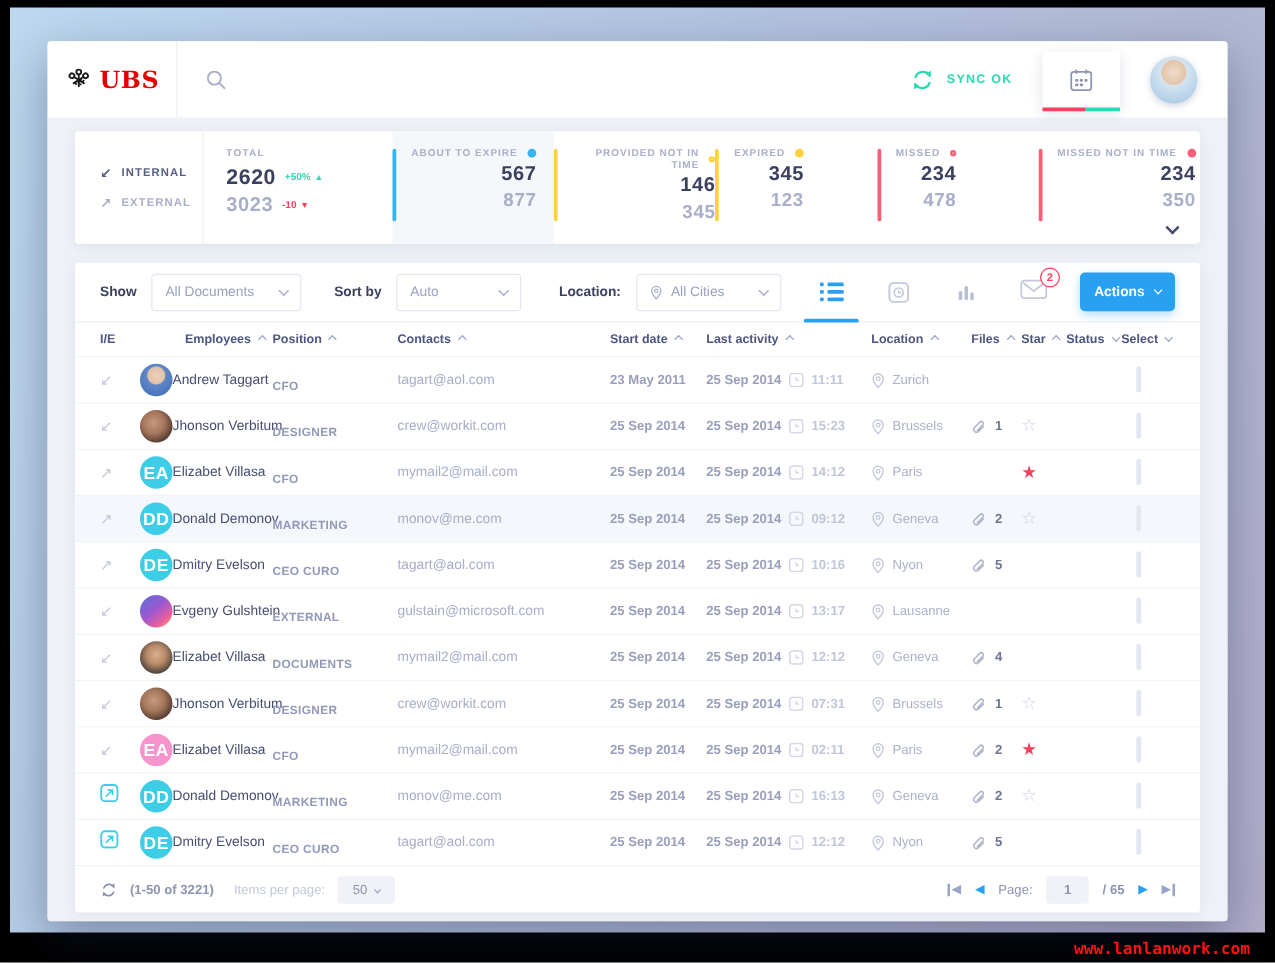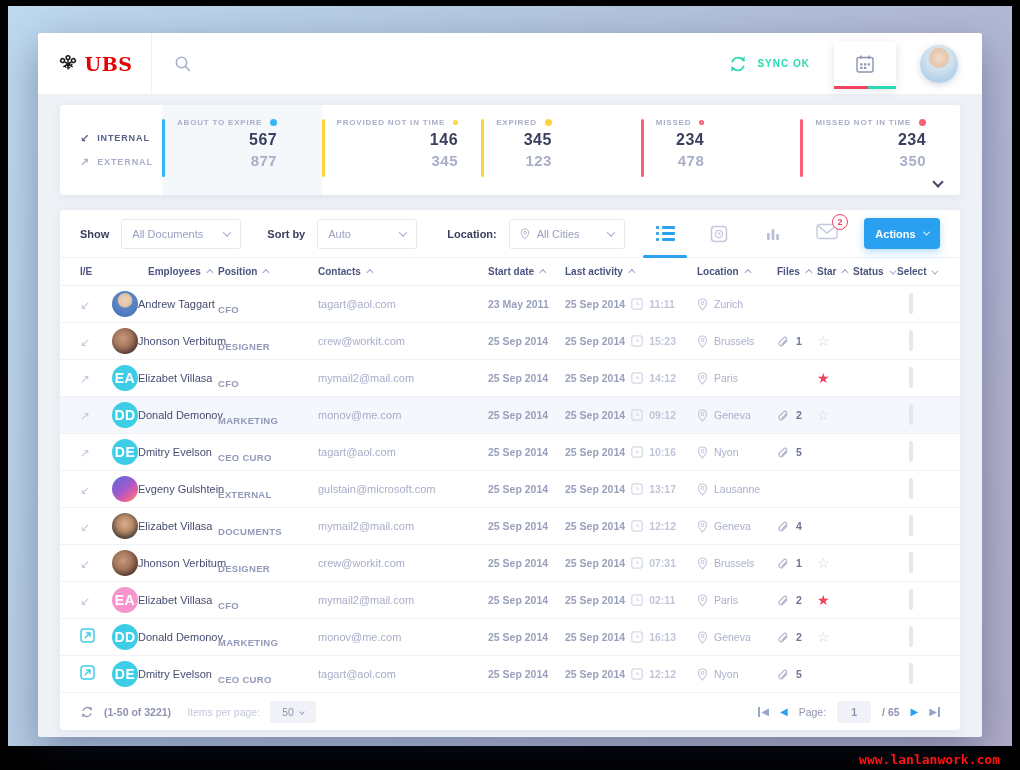--- a/index.html
+++ b/index.html
@@ -8,21 +8,21 @@
 
   .scene { position:absolute; left:8px; top:6px; right:8px; bottom:24px;
     background:linear-gradient(115deg,#bdd9ef 0%,#b3c4df 45%,#b1adca 100%); }
 
   .app { position:absolute; left:30px; top:27px; width:944px; height:704px;
     background:#fff; border-radius:3px; overflow:hidden;
     box-shadow:0 14px 40px rgba(25,35,70,.38); }
 
   
   .app-header { height:62px; display:flex; align-items:stretch; border-bottom:1px solid #eef0f5; background:#fff; }
-  .logo-box { width:114px; border-right:1px solid #eef0f5; display:flex; align-items:center; justify-content:center; gap:6px; }
+  .logo-box { width:104px; border-right:1px solid #eef0f5; display:flex; align-items:center; justify-content:center; gap:6px; }
   .logo-text { font-family:"DejaVu Serif","Liberation Serif",serif; font-weight:700; font-size:19px; color:#e60000; letter-spacing:.5px; }
   .search-btn { display:flex; align-items:center; margin-left:22px; cursor:pointer; }
   .header-right { margin-left:auto; display:flex; align-items:center; gap:24px; padding-right:24px; }
   .sync { display:flex; align-items:center; gap:9px; cursor:pointer; }
   .sync-label { font-size:10px; font-weight:700; letter-spacing:1px; color:#2bd9b2; }
   .cal-btn { width:62px; height:46px; background:#fff; border-radius:3px; position:relative;
     box-shadow:0 3px 10px rgba(80,95,130,.18); display:flex; align-items:center; justify-content:center; cursor:pointer; }
   .cal-underline { position:absolute; bottom:-2px; left:0; right:0; height:3px; display:flex; }
   .cal-underline .u-red { flex:1.2; background:#f4415f; }
   .cal-underline .u-green { flex:1; background:#2bd9b2; }
@@ -215,20 +215,37 @@
 
       <div class="stats-card">
         <div class="ie-labels">
           <div class="ie-row int">
             <span class="ie-arrow-glyph">↙</span>
             <span>INTERNAL</span>
           </div>
           <div class="ie-row ext">
             <span class="ie-arrow-glyph">↗</span>
             <span>EXTERNAL</span>
+          </div>
+        </div>
+        <div class="total-sec">
+          <div class="total-label">TOTAL</div>
+          <div class="tnum-row">
+            <span class="tnum-main">2620</span>
+            <span class="delta up">
+                <span>+50%</span>
+                <span class="tri">▲</span>
+              </span>
+          </div>
+          <div class="tnum-row">
+            <span class="tnum-sub">3023</span>
+            <span class="delta down">
+                <span>-10</span>
+                <span class="tri">▼</span>
+              </span>
           </div>
         </div>
         <div style="display:flex; flex:1;" id="stat-host">
             <div class="stat-card selected">
     <span class="stat-bar" style="background: rgb(53, 181, 242);"></span>
     <div class="stat-body">
       <div class="stat-lr">
         <span class="stat-label">ABOUT TO EXPIRE</span>
         <span class="stat-dot" style="background: rgb(53, 181, 242);"></span>
       </div>

